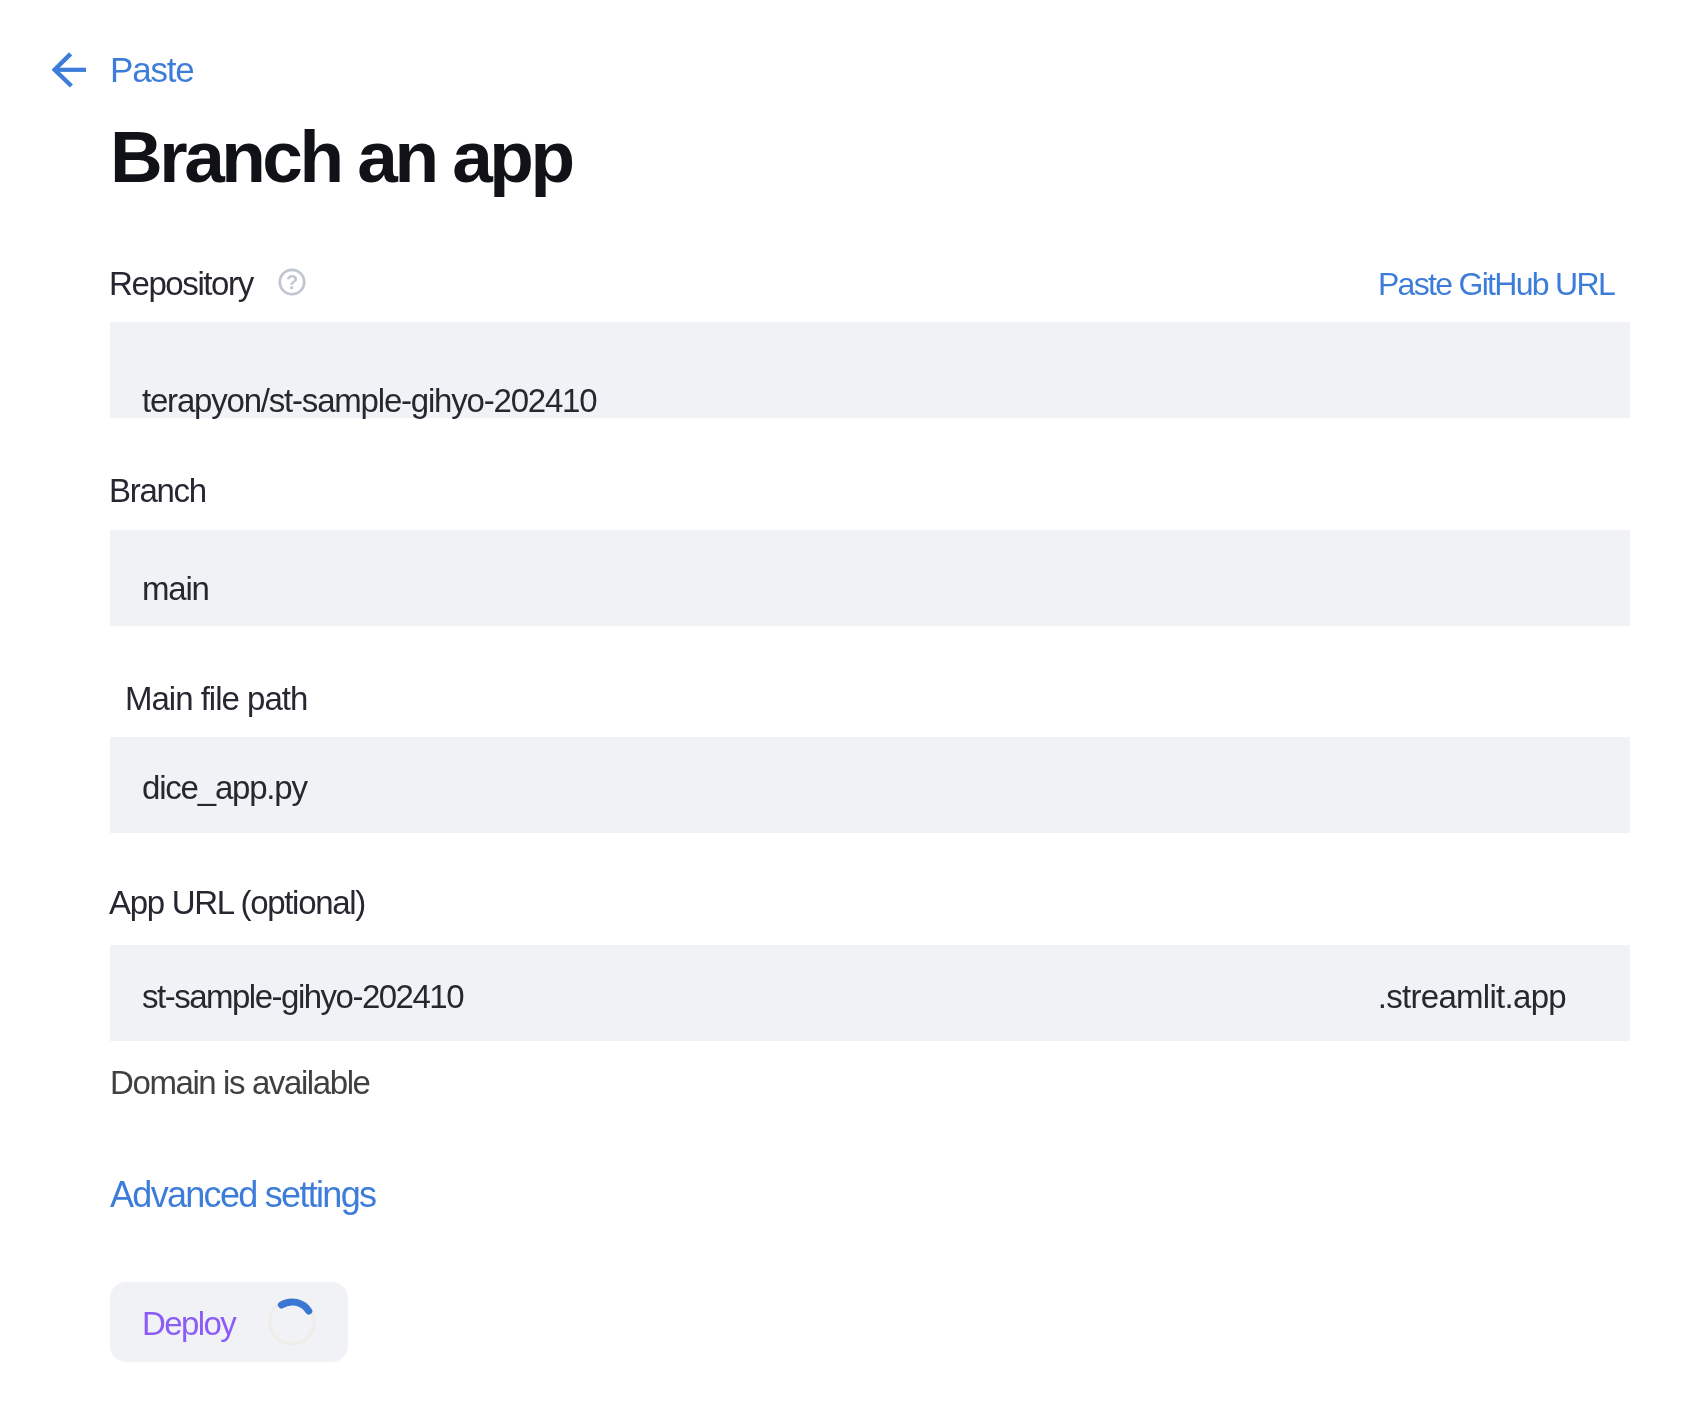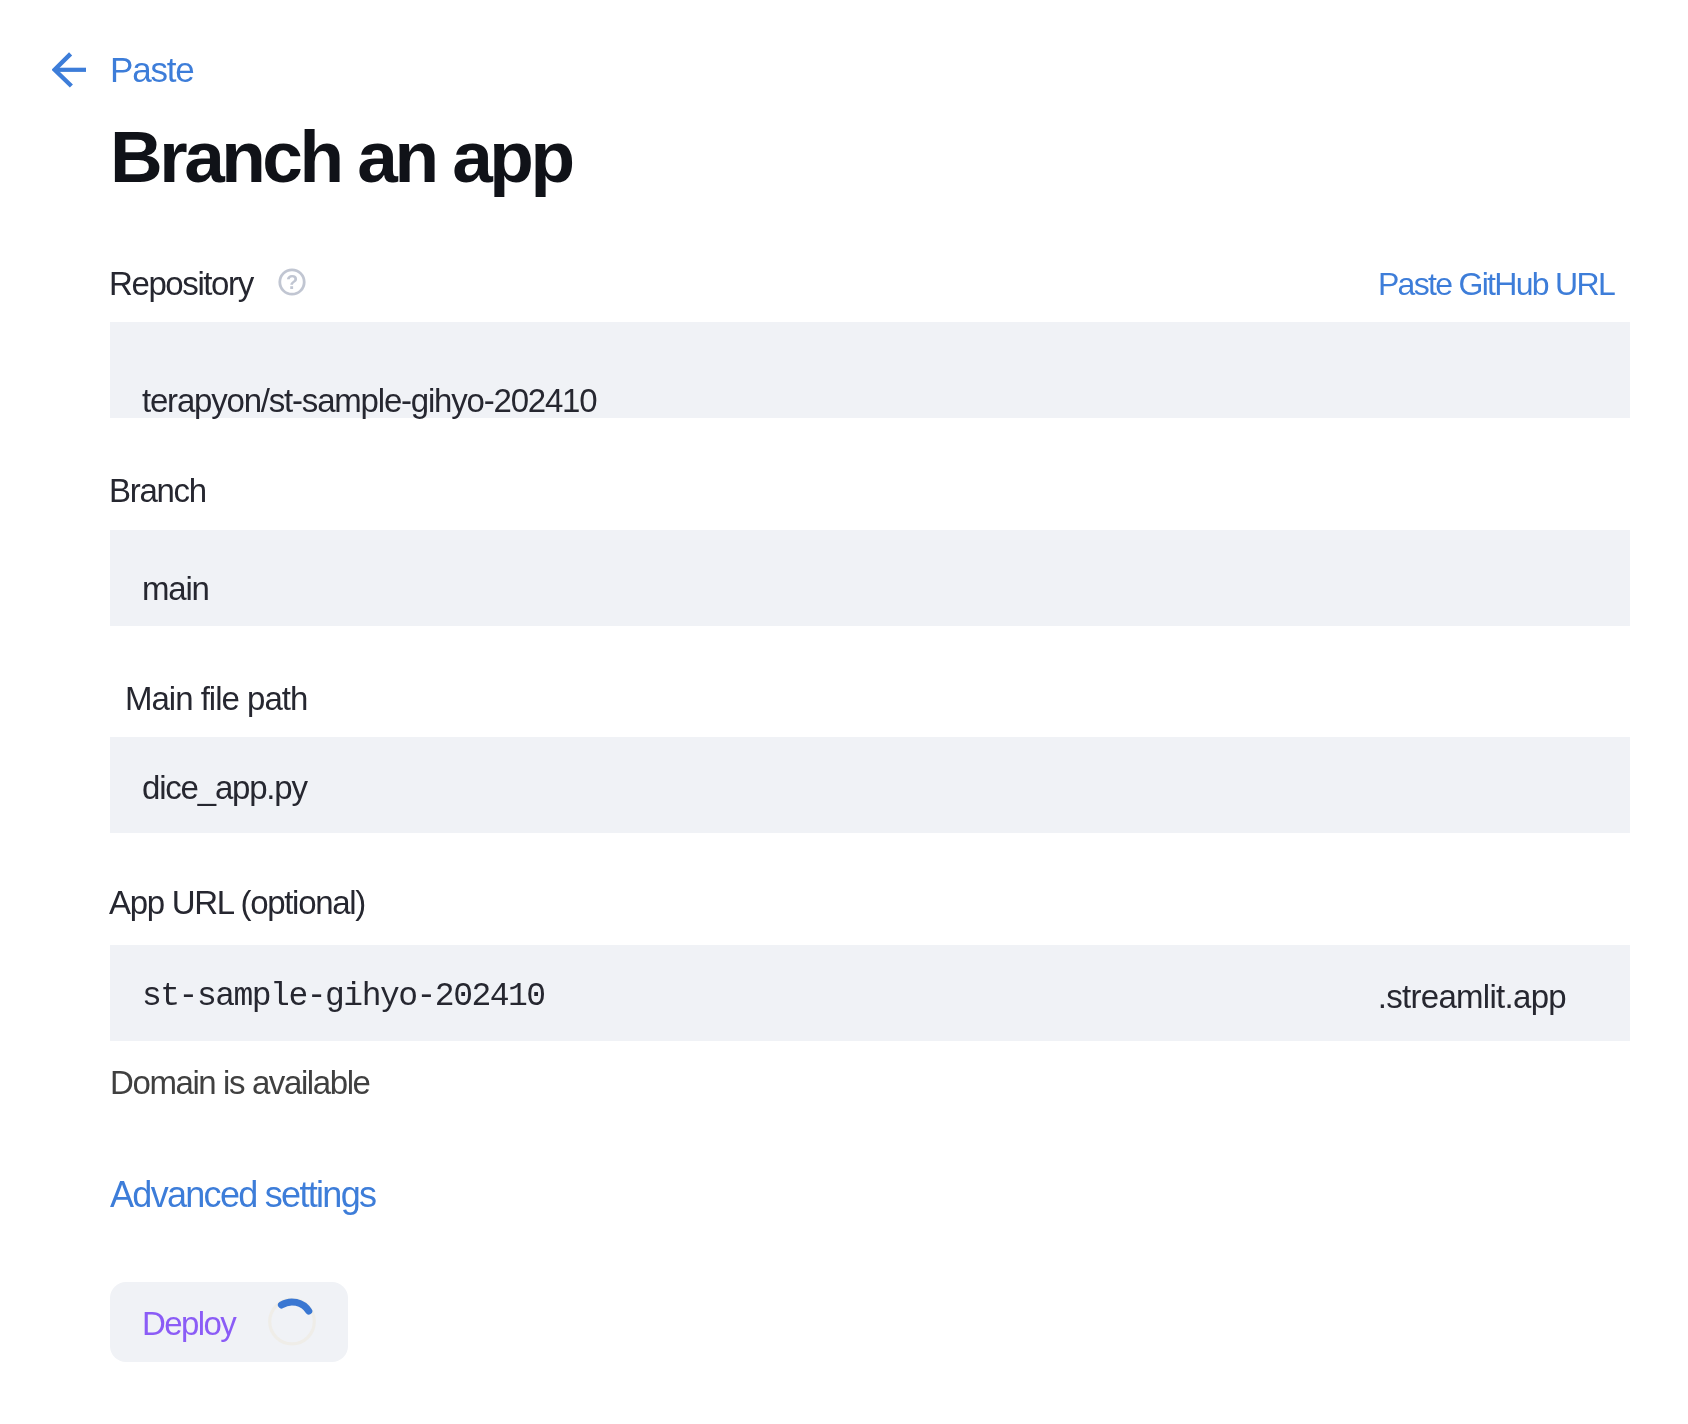--- a/index.html
+++ b/index.html
@@ -36,21 +36,21 @@
   <div class="abs label" style="left:109px;top:474px;letter-spacing:-1.3px;">Branch</div>
   <div class="inputbox" style="top:530px;"></div>
   <div class="abs value" style="left:142px;top:572px;">main</div>
 
   <div class="abs label" style="left:109px;top:682px;letter-spacing:-1.0px;margin-left:16px;">Main file path</div>
   <div class="inputbox" style="top:737px;"></div>
   <div class="abs value" style="left:142px;top:771px;">dice_app.py</div>
 
   <div class="abs label" style="left:109px;top:886px;letter-spacing:-1.3px;">App URL (optional)</div>
   <div class="inputbox" style="top:945px;"></div>
-  <div class="abs value" style="left:142px;top:980px;letter-spacing:-1.5px;font-family:Liberation Mono, monospace;">st-sample-gihyo-202410</div>
+  <div class="abs value" style="left:142px;top:980px;letter-spacing:-1.5px;">st-sample-gihyo-202410</div>
   <div class="abs value" style="right:122px;top:980px;letter-spacing:-0.7px;">.streamlit.app</div>
   <div class="abs" style="left:110px;top:1066px;font-size:33px;color:#404040;letter-spacing:-1.4px;">Domain is available</div>
 
   <div class="abs blue" style="left:110px;top:1177px;font-size:36px;letter-spacing:-1.7px;">Advanced settings</div>
 
   <div class="abs" style="left:110px;top:1282px;width:238px;height:80px;background:#f0f2f6;border-radius:16px;"></div>
   <div class="abs" style="left:142px;top:1307px;font-size:33px;color:#8b5cf6;letter-spacing:-1.6px;">Deploy</div>
   <svg class="abs" style="left:268px;top:1298px;" width="48" height="48" viewBox="0 0 48 48" fill="none">
     <circle cx="24" cy="23.6" r="22.3" stroke="#efede8" stroke-width="3.2"></circle>
     <path d="M13.4 7.0 A20 20 0 0 1 40.8 13.1" stroke="#3a77d2" stroke-width="7" stroke-linecap="round"></path>

